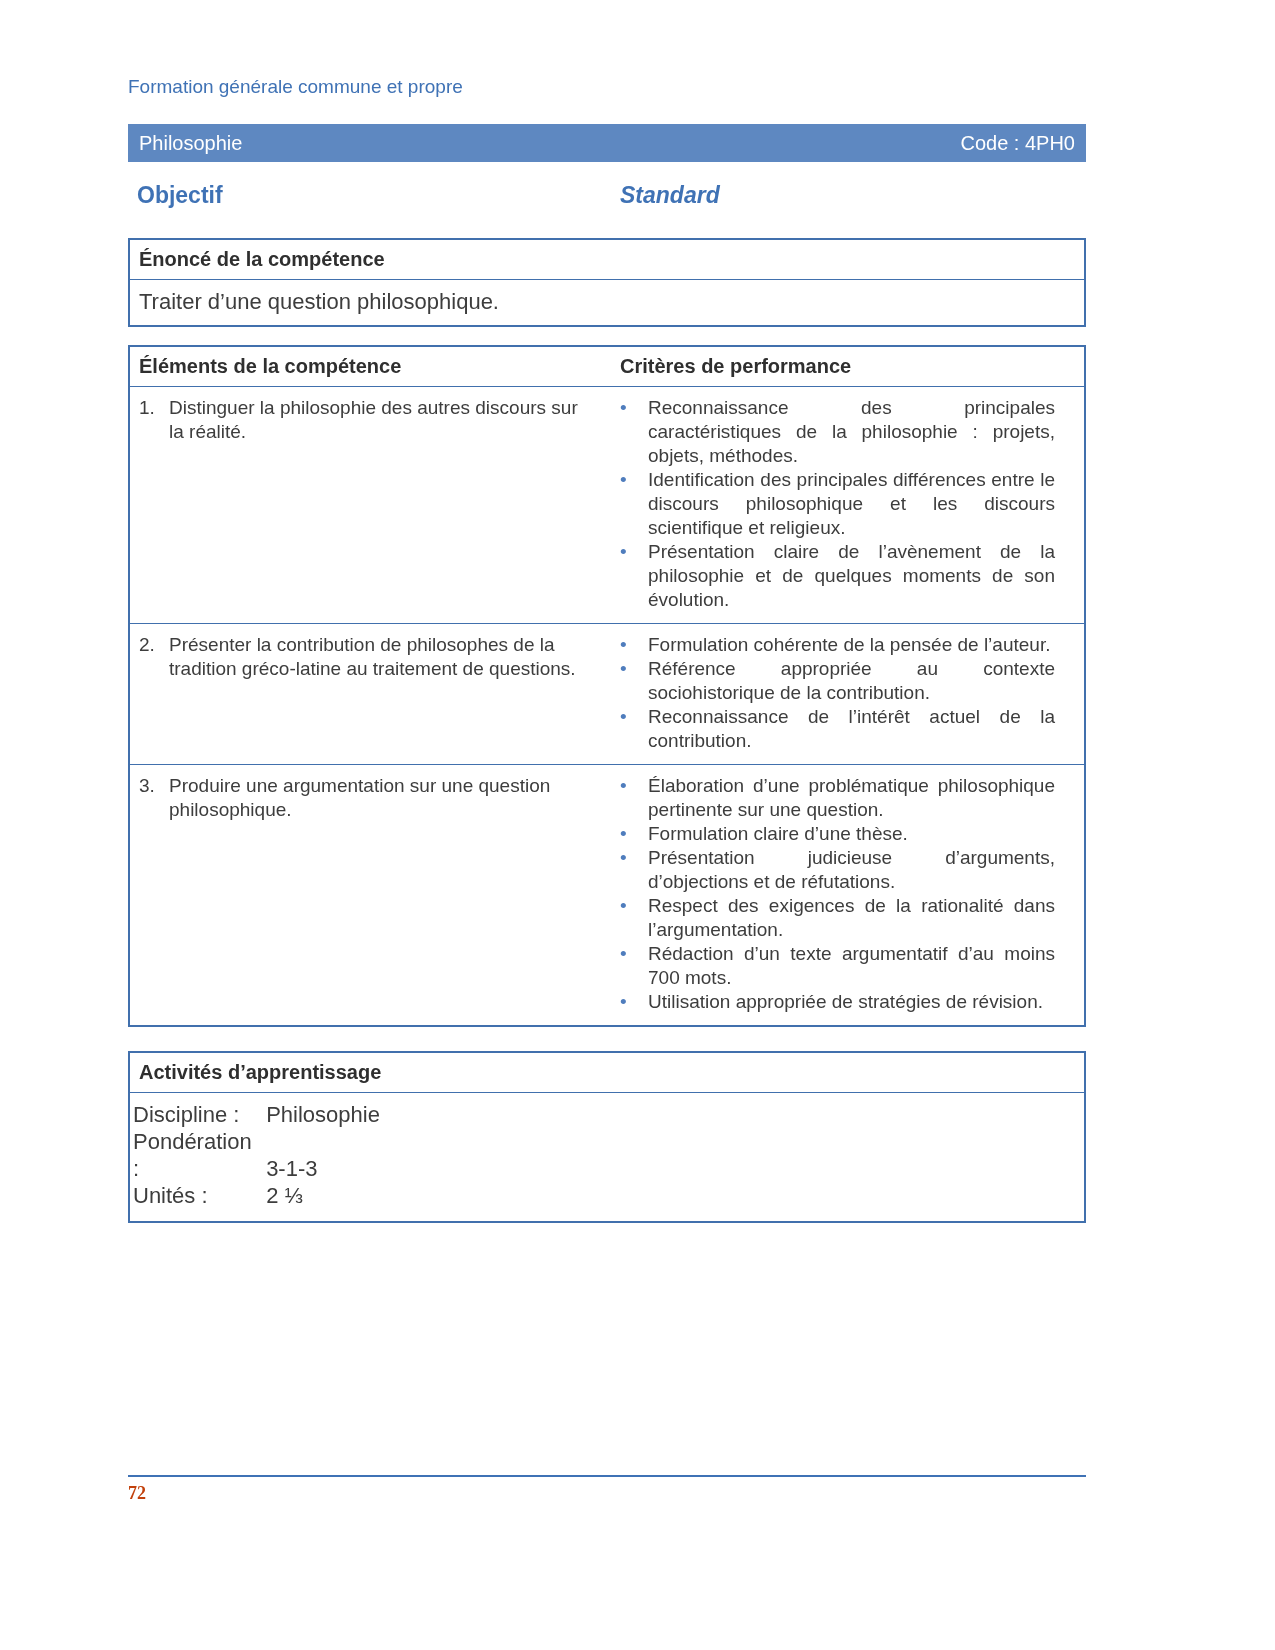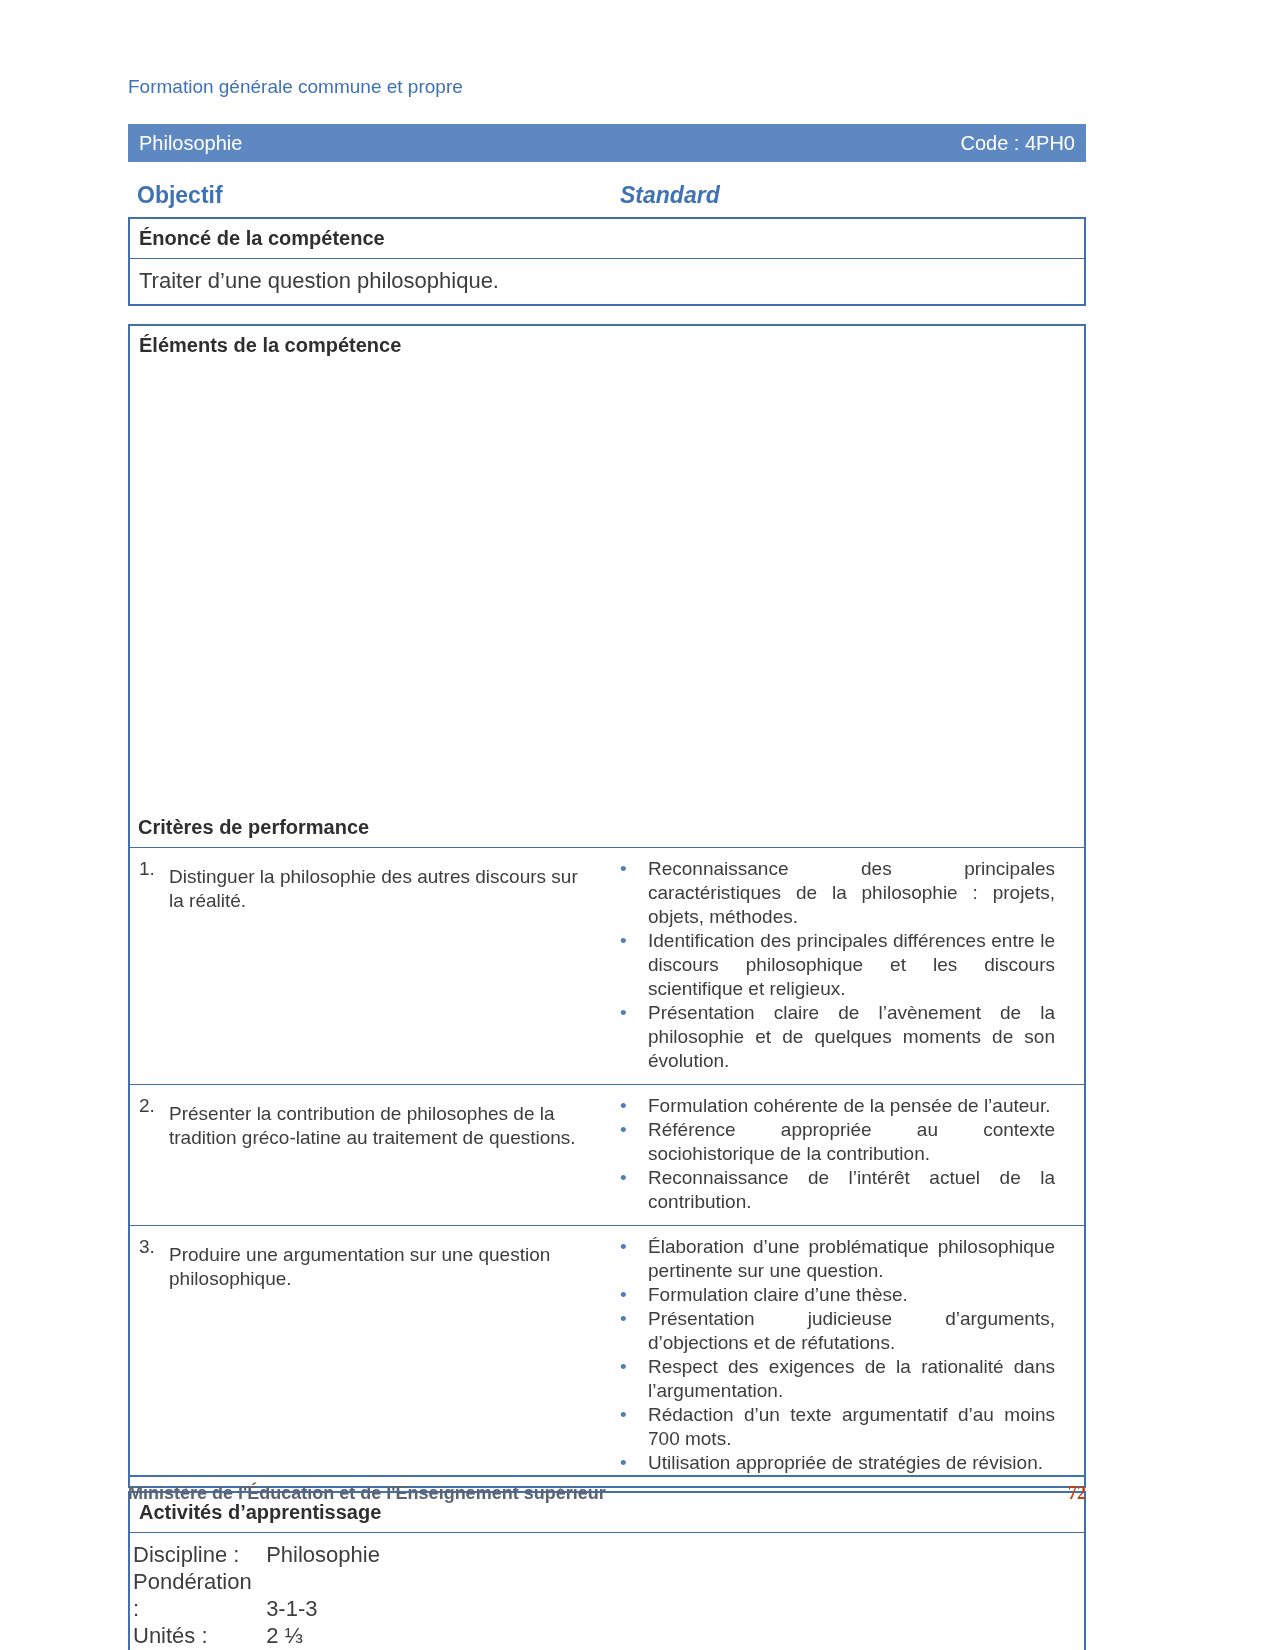--- a/index.html
+++ b/index.html
@@ -37,49 +37,49 @@
     height: 32px;
     font-size: 23px;
     font-weight: bold;
     color: #3f72b5;
   }
   .heading-objectif { position: absolute; left: 9px; top: 0; }
   .heading-standard { position: absolute; left: 492px; top: 0; font-style: italic; }
 
   .box {
     border: 2px solid #4170ad;
-    margin-top: 3px;
+    margin-top: 24px;
     background: #ffffff;
   }
   .box-header {
     font-weight: bold;
     font-size: 20px;
     color: #2f2f2f;
     padding: 8px 9px;
   }
   .enonce-box .box-header { border-bottom: 1px solid #4170ad; }
   .enonce-box .box-body {
     padding: 9px 9px 10px;
     font-size: 22px;
   }
 
   .competence-table { margin-top: 18px; }
-  .table-header-row { display: flex; border-bottom: 1px solid #4170ad; flex-direction: column; }
+  .table-header-row { display: flex; border-bottom: 1px solid #4170ad; }
   .table-row { display: flex; border-bottom: 1px solid #4170ad; }
   .table-row:last-child { border-bottom: none; }
   .col-left { flex: 0 0 482px; width: 482px; padding: 9px 20px 11px 9px; }
   .col-right { flex: 1; padding: 9px 29px 11px 8px; }
   .table-header-row .col-left,
   .table-header-row .col-right {
     padding-top: 8px; padding-bottom: 8px;
     font-weight: bold; font-size: 20px; color: #2f2f2f;
   }
   .element-cell { display: flex; font-size: 19px; line-height: 24px; }
   .num { flex: 0 0 30px; }
-  .element-text { flex: 1; margin-top: 8px; }
+  .element-text { flex: 1; }
   .criteria-cell { font-size: 19px; line-height: 24px; }
   .bullet-item { display: flex; }
   .bullet { flex: 0 0 28px; color: #4f7dbd; }
   .bullet-text { flex: 1; text-align: justify; }
 
   .activites-box .box-header { border-bottom: 1px solid #4170ad; }
   .activites-body { padding: 8px 3px 12px; font-size: 22px; line-height: 27px; }
   .act-label { display: inline-block; width: 127px; }
 
   .footer {
@@ -216,15 +216,14 @@
       <div class="act-row">
         <span class="act-label">Unités :</span>
         <span class="act-value">2 ⅓</span>
       </div>
     </div>
   </div>
 
 </div>
 
 <div class="footer">
-  <span>Ministère de l'Éducation et de l'Enseignement supérieur</span>
   <span class="page-num">72</span>
 </div>
 
 </body></html>

